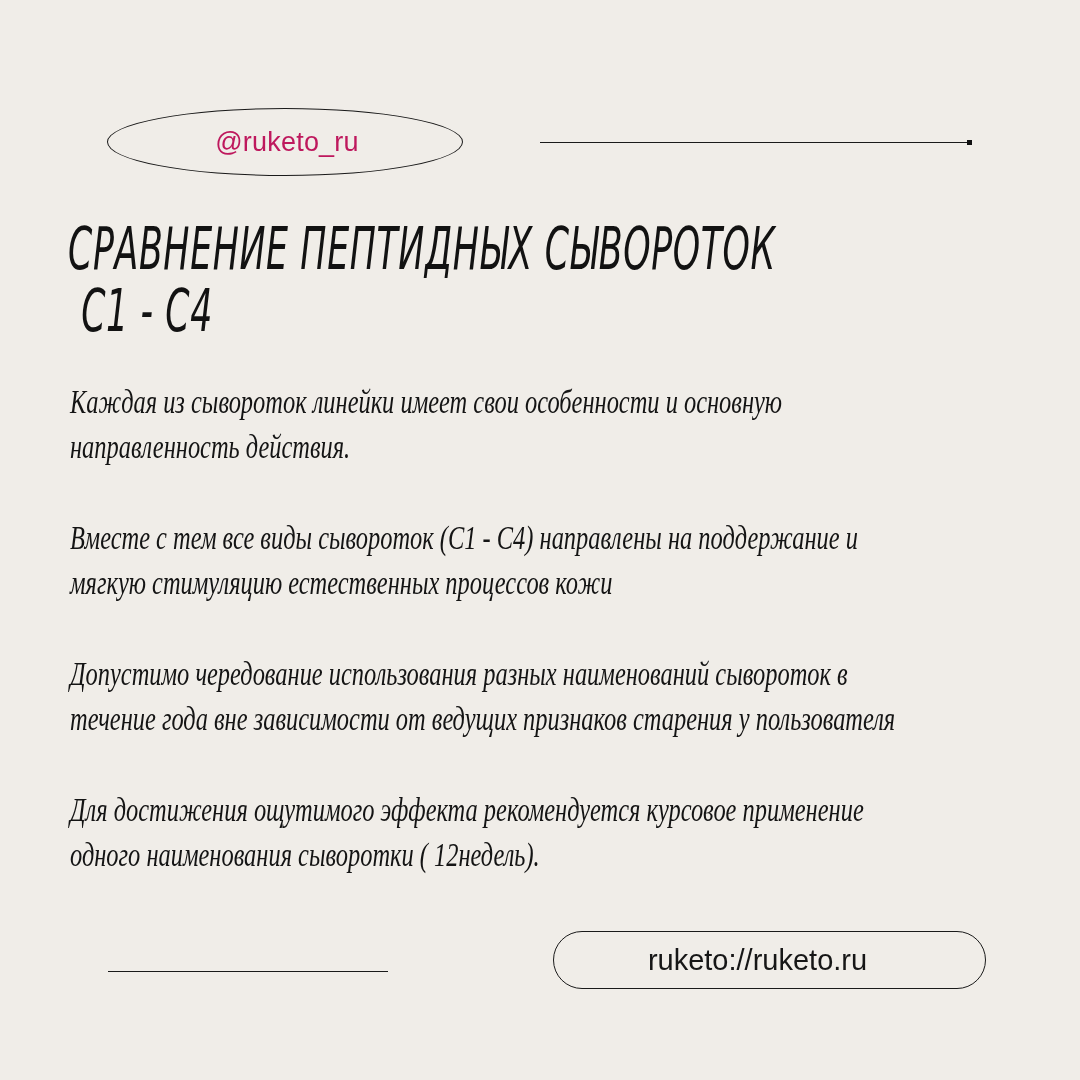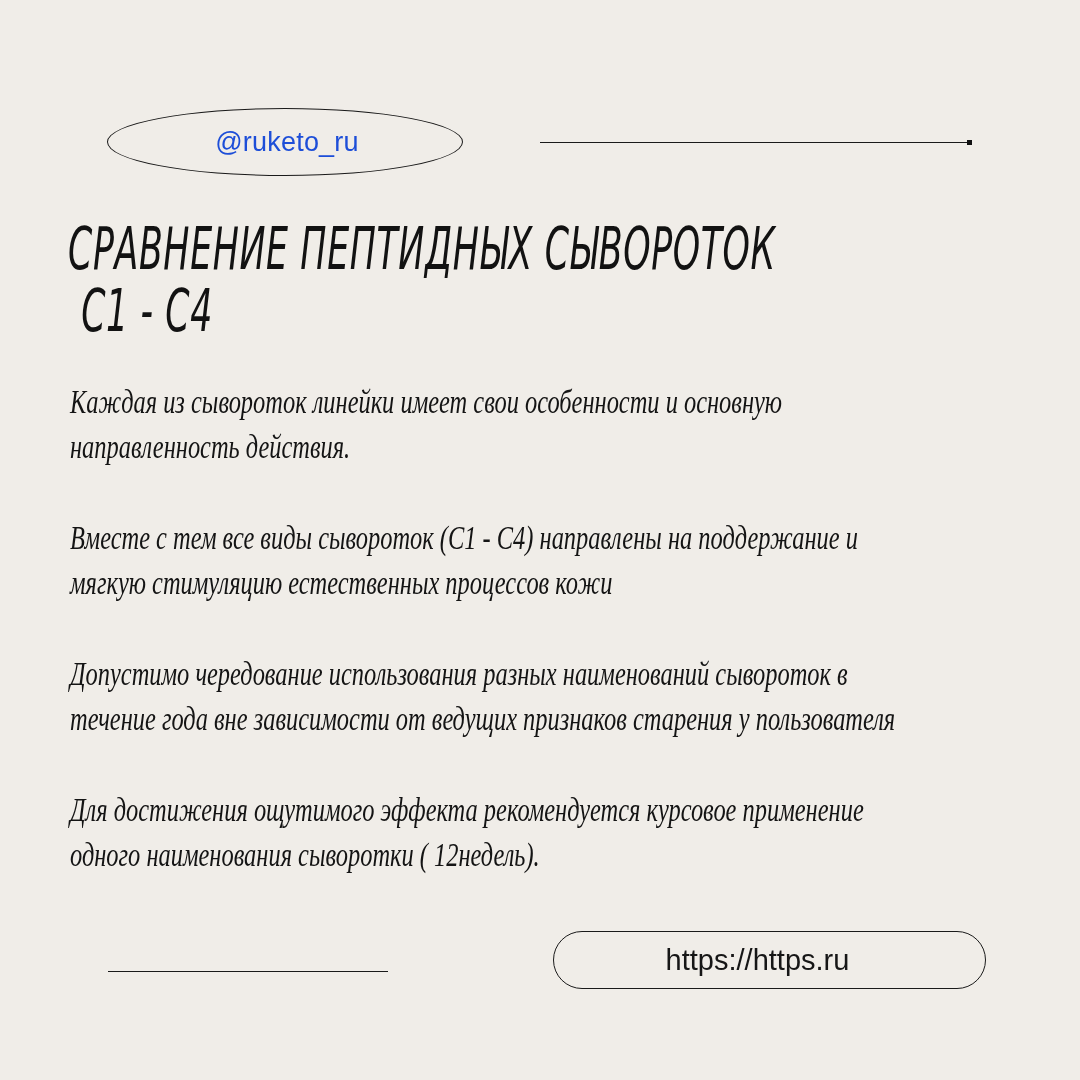--- a/index.html
+++ b/index.html
@@ -16,21 +16,21 @@
       width: 356px; height: 68px;
       border: 1.3px solid #1a1a1a;
       border-radius: 50%;
       box-sizing: border-box;
       display: flex; align-items: center; justify-content: center;
     }
     .handle-text {
       font-family: "Liberation Sans", sans-serif;
       font-size: 27px;
       letter-spacing: 0.2px;
-      color: #1d4ed8;
+      color: #be185d;
       transform: translateX(2px);
     }
     .top-line {
       position: absolute;
       left: 540px; top: 142px;
       width: 430px; height: 0;
       border-top: 1.6px solid #1a1a1a;
     }
     .top-line-dot {
       position: absolute;
@@ -126,14 +126,14 @@
 </p>
 
 <p class="para p4">
   <span class="para-line">Для достижения ощутимого эффекта рекомендуется курсовое применение</span>
   <span class="para-line">одного наименования сыворотки ( 12недель).</span>
 </p>
 
 <div class="bottom-line"></div>
 
 <div class="url-pill">
-  <span class="url-text">https://https.ru</span>
+  <span class="url-text">ruketo://ruketo.ru</span>
 </div>
 
 </body></html>

